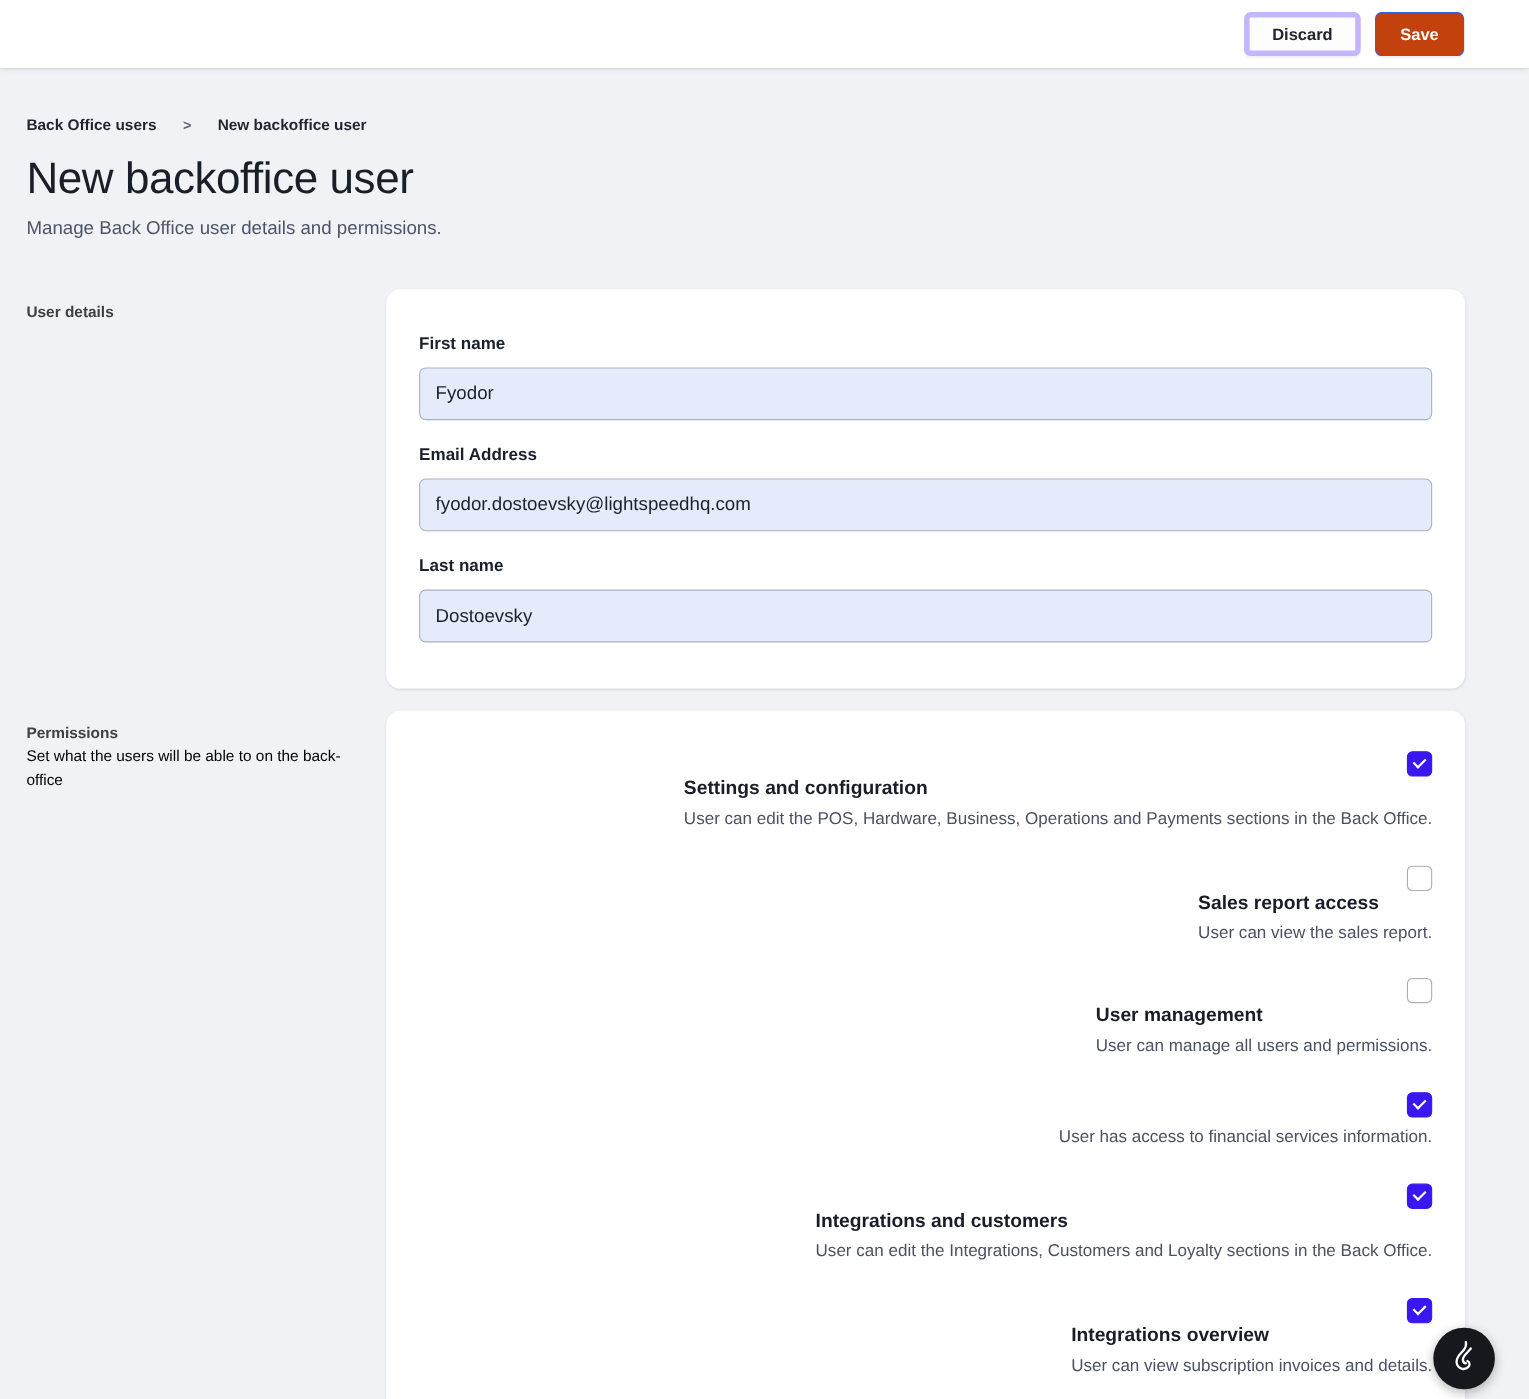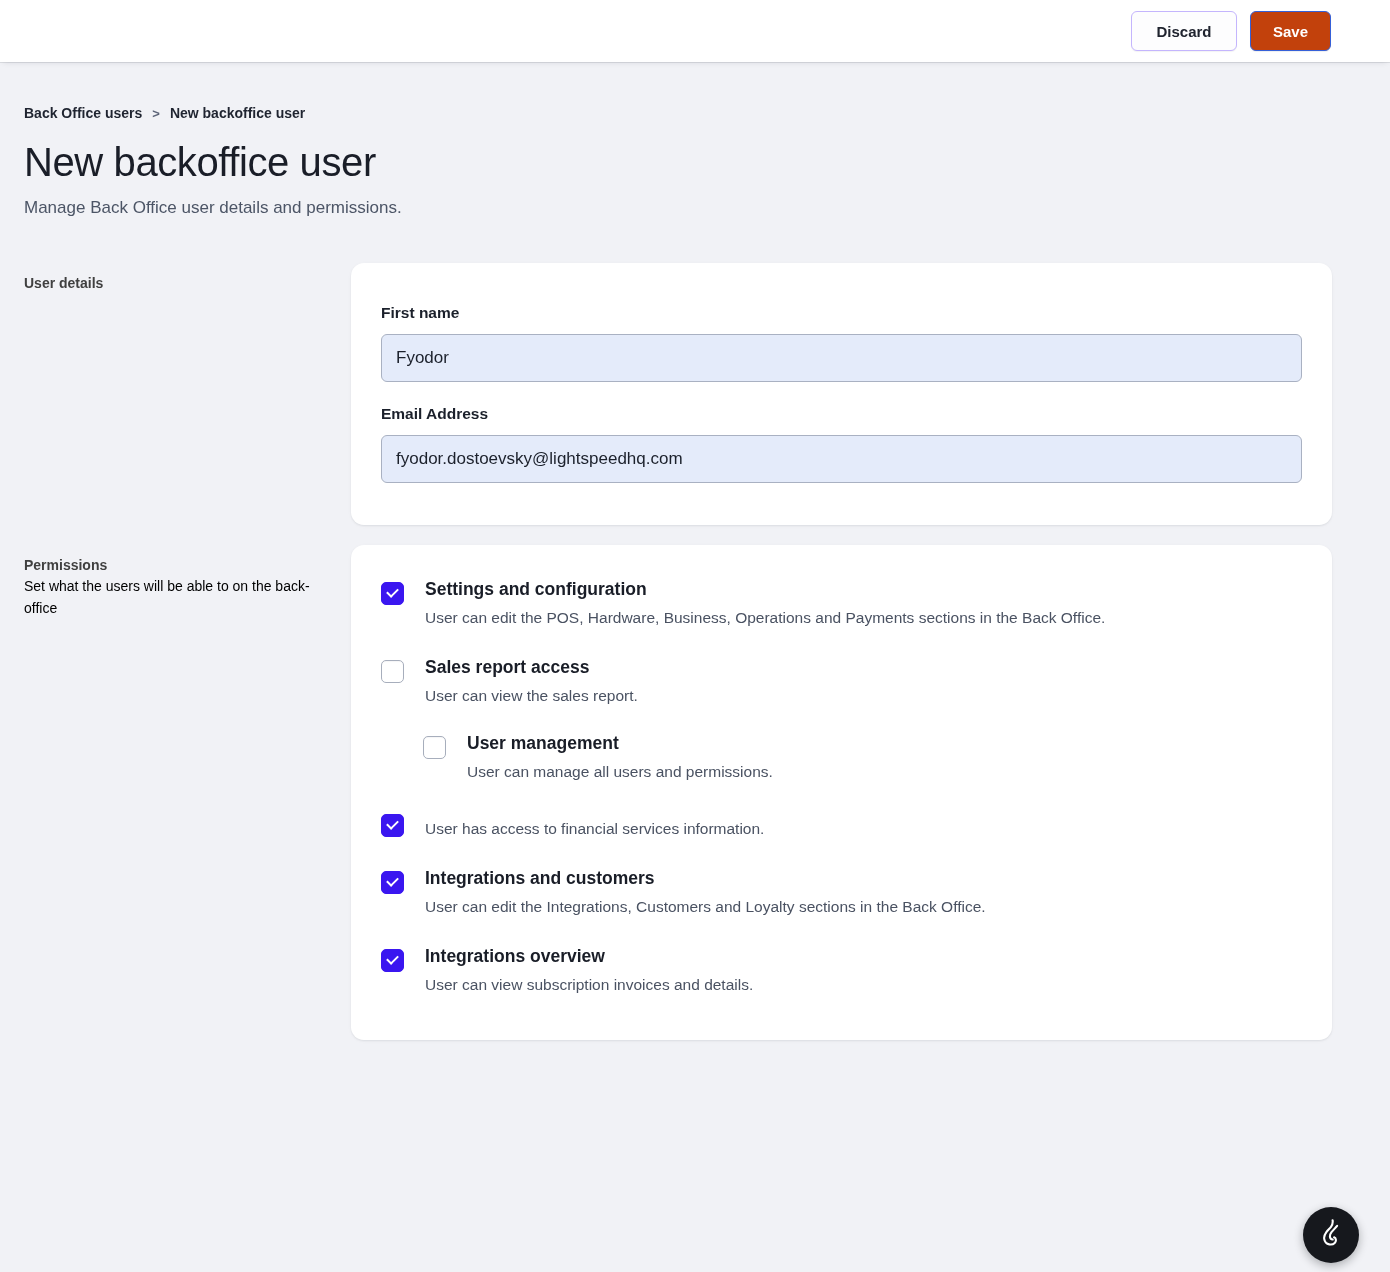--- a/index.html
+++ b/index.html
@@ -37,40 +37,40 @@
     line-height: 1;
     padding: 0 20px;
     height: 40px;
     display: inline-flex;
     align-items: center;
     justify-content: center;
   }
   .btn-discard {
     background: #FDFDFE;
     color: #20242F;
-    border: 1px solid #c4b5fd;
+    border: 5px solid #c4b5fd;
     min-width: 106px;
     box-shadow: 0 1px 1px rgba(20,25,40,.05);
   }
   .btn-save {
     background: #c2410c;
     color: #FFFFFF;
     border: 1px solid #3560D8;
     min-width: 81px;
     box-shadow: 0 1px 1px rgba(20,25,40,.07);
   }
 
   
   .page {
     padding: 0 0 0 24px;
   }
   .breadcrumb {
     display: flex;
     align-items: center;
-    gap: 10px;
+    gap: 24px;
     margin-top: 43px;
     font-size: 14px;
     font-weight: bold;
   }
   .crumb-link { color: #1F2430; text-decoration: none; cursor: pointer; }
   .crumb-sep { color: #5C6478; font-size: 13px; font-weight: bold; }
   .crumb-current { color: #1F2430; }
 
   .page-title {
     margin: 20px 0 0 0;
@@ -145,22 +145,23 @@
   }
   .field-input::placeholder { color: #7A8294; }
 
   
   .section-permissions { margin-top: 20px; }
   .card-permissions { padding: 34px 30px 44px 30px; }
 
   .perm-list { display: block; }
   .perm-row {
     display: flex;
-    align-items: flex-start;
+    align-items: flex-end;
     gap: 0;
+    flex-direction: column;
   }
   .perm-row + .perm-row { margin-top: 28px; }
   .perm-row.nested { margin-left: 42px; margin-top: 26px; }
 
   .cb {
     flex: none;
     width: 23px;
     height: 23px;
     border-radius: 5px;
     margin-top: 3px;
@@ -250,20 +251,24 @@
       <div class="field">
         <label class="field-label">First name</label>
         <input class="field-input" type="text" value="Fyodor" style="">
       </div>
 
       <div class="field">
         <label class="field-label">Email Address</label>
         <input class="field-input" type="text" value="fyodor.dostoevsky@lightspeedhq.com" style="">
       </div>
 
+      <div class="field">
+        <label class="field-label">Last name</label>
+        <input class="field-input" type="text" value="Dostoevsky" style="">
+      </div>
 
     </div>
   </div>
 
   <div class="section section-permissions">
     <div class="section-aside">
       <div class="aside-title">Permissions</div>
       <div class="aside-desc">Set what the users will be able to on the back-office</div>
     </div>
 

